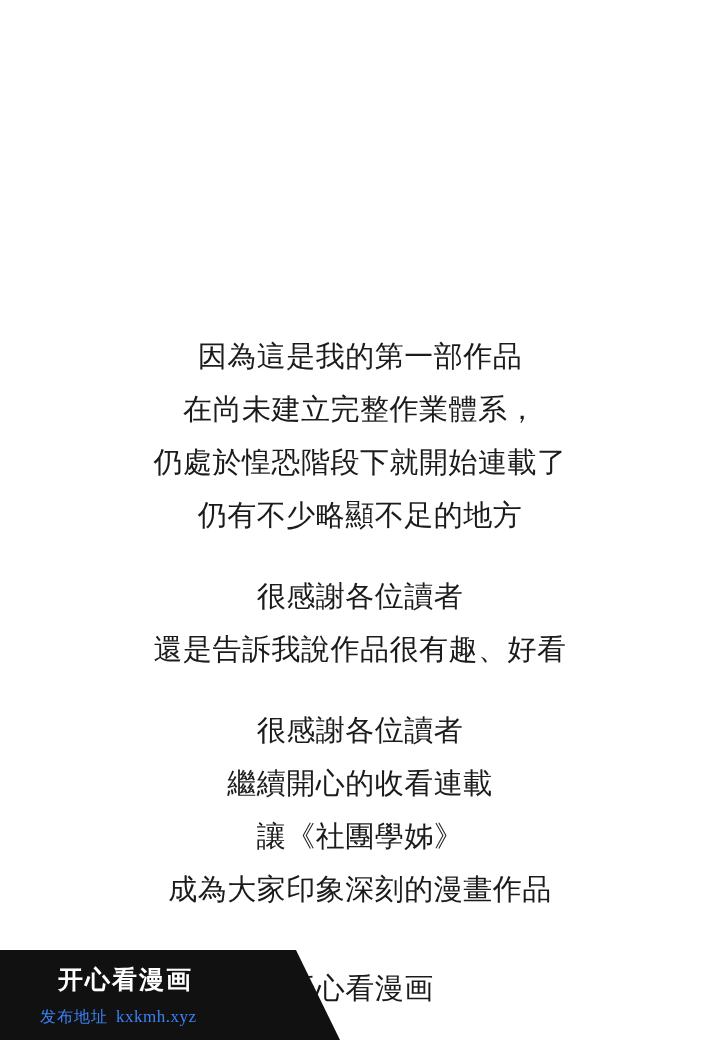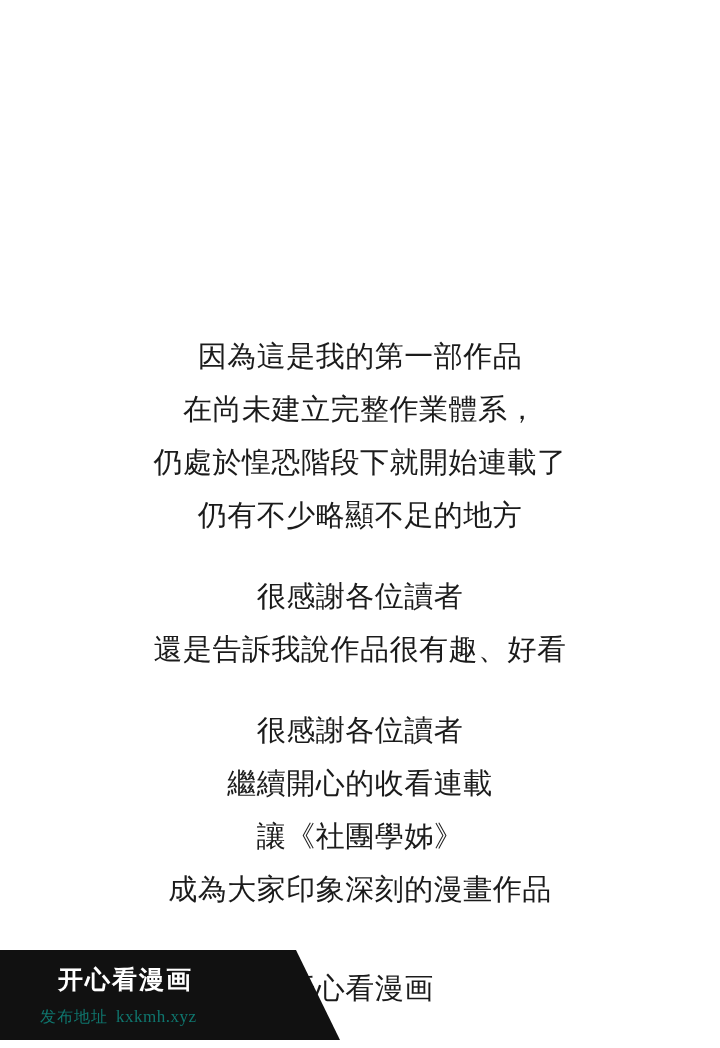--- a/index.html
+++ b/index.html
@@ -76,21 +76,21 @@
     font-weight: bold;
     letter-spacing: 2px;
     font-family: "Liberation Sans", sans-serif;
     white-space: nowrap;
   }
 
   .watermark-sub {
     position: absolute;
     left: 40px;
     bottom: 12px;
-    color: #0f766e;
+    color: #3b82f6;
     font-size: 16px;
     letter-spacing: 1px;
     font-family: "Liberation Sans", sans-serif;
     white-space: nowrap;
   }
 
   .watermark-url {
     font-family: "Liberation Serif", serif;
     font-size: 17px;
     margin-left: 8px;

